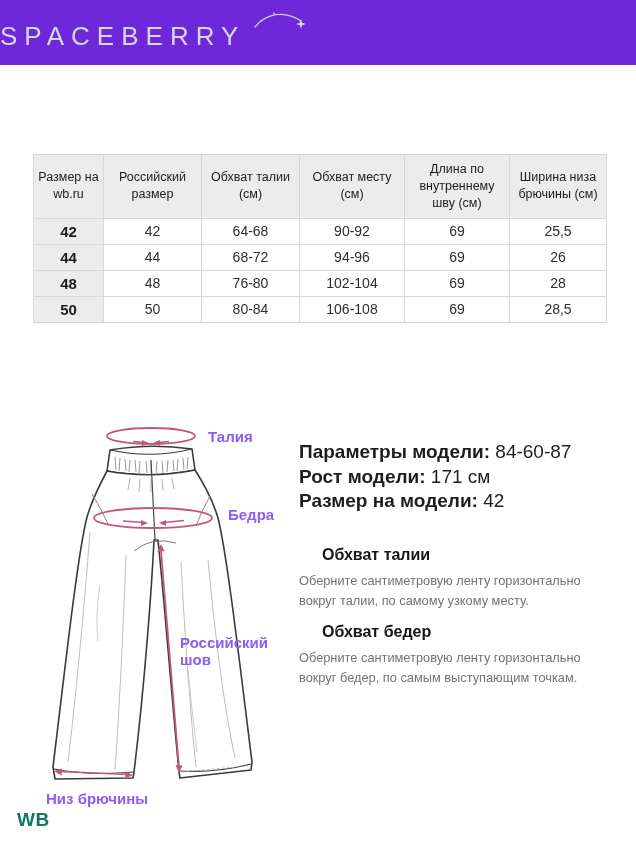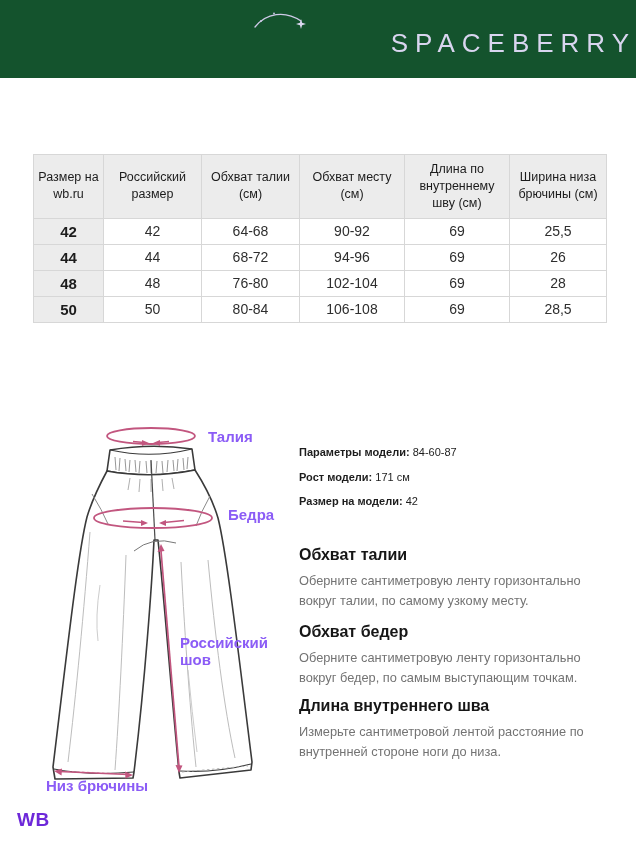--- a/index.html
+++ b/index.html
@@ -7,23 +7,23 @@
   body {
     position: relative;
     background: #ffffff;
     font-family: "Liberation Sans", "DejaVu Sans", sans-serif;
     color: #1f1f1f;
     overflow: hidden;
   }
 
   
   .header {
-    position: absolute; left: 0; top: 0; width: 636px; height: 78px;
-    background: #14532d;
-    display: flex; align-items: center; justify-content: flex-end;
+    position: absolute; left: 0; top: 0; width: 636px; height: 65px;
+    background: #6d28d9;
+    display: flex; align-items: center; justify-content: flex-start;
   }
   .logo {
     color: #d9d5ef;
     font-size: 26px;
     font-weight: 400;
     letter-spacing: 7px;
     margin-top: 8px;
   }
   .comet { position: absolute; left: 252px; top: 9px; }
 
@@ -73,57 +73,58 @@
     font-size: 15px;
     font-weight: 600;
     color: #8b5cf6;
     line-height: 17px;
     white-space: nowrap;
   }
   .dg-label.wrap { white-space: normal; width: 108px; }
   .lbl-waist  { left: 178px; top: 8px; }
   .lbl-hips   { left: 198px; top: 86px; }
   .lbl-inseam { left: 150px; top: 214px; }
-  .lbl-hem    { left: 16px;  top: 357px; }
+  .lbl-hem    { left: 16px;  top: 370px; }
 
   
   .right-col {
     position: absolute; left: 299px; top: 440px; width: 322px; height: 380px;
   }
   .model-line {
-    font-size: 11px;
+    font-size: 19px;
     line-height: 24.5px;
     color: #1d1d1d;
   }
   .model-line .lbl { font-weight: 700; }
   .model-line .val { font-weight: 400; }
 
   .measure-section { position: absolute; left: 0; width: 322px; }
   .sec-0 { top: 106px; }
   .sec-1 { top: 183px; }
   .sec-2 { top: 257px; }
   .measure-section h3 {
     font-size: 16px;
     font-weight: 700;
     color: #161616;
     margin-bottom: 7px;
+    margin-left: 23px;
   }
   .measure-section p {
     font-size: 12.8px;
     line-height: 19.5px;
     color: #737373;
     max-width: 300px;
   }
 
   
   .watermark {
     position: absolute; left: 17px; top: 809px;
     font-size: 19px;
     font-weight: 700;
-    color: #6d28d9;
+    color: #0f766e;
     letter-spacing: 0.5px;
   }
 </style>
 </head>
 <body>
 
 <div class="header">
   <div class="logo">SPACEBERRY</div>
   <svg class="comet" width="58" height="32" viewBox="0 0 58 32">
     <path d="M 3,18 C 14,4 33,1 49,12" fill="none" stroke="#cfcae8" stroke-width="1.3" stroke-linecap="round"></path>
@@ -256,19 +257,15 @@
   </div>
 
   <div class="measure-section sec-0">
     <h3>Обхват талии</h3>
     <p>Оберните сантиметровую ленту горизонтально вокруг талии, по самому узкому месту.</p>
   </div>
   <div class="measure-section sec-1">
     <h3>Обхват бедер</h3>
     <p>Оберните сантиметровую ленту горизонтально вокруг бедер, по самым выступающим точкам.</p>
   </div>
-  <div class="measure-section sec-2">
-    <h3>Длина внутреннего шва</h3>
-    <p>Измерьте сантиметровой лентой расстояние по внутренней стороне ноги до низа.</p>
-  </div>
 </div>
 
 <div class="watermark">WB</div>
 
 </body></html>

